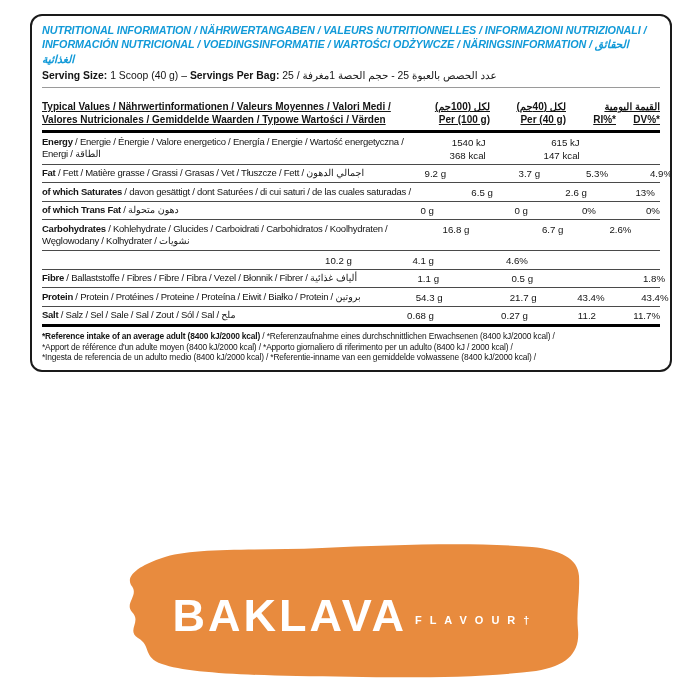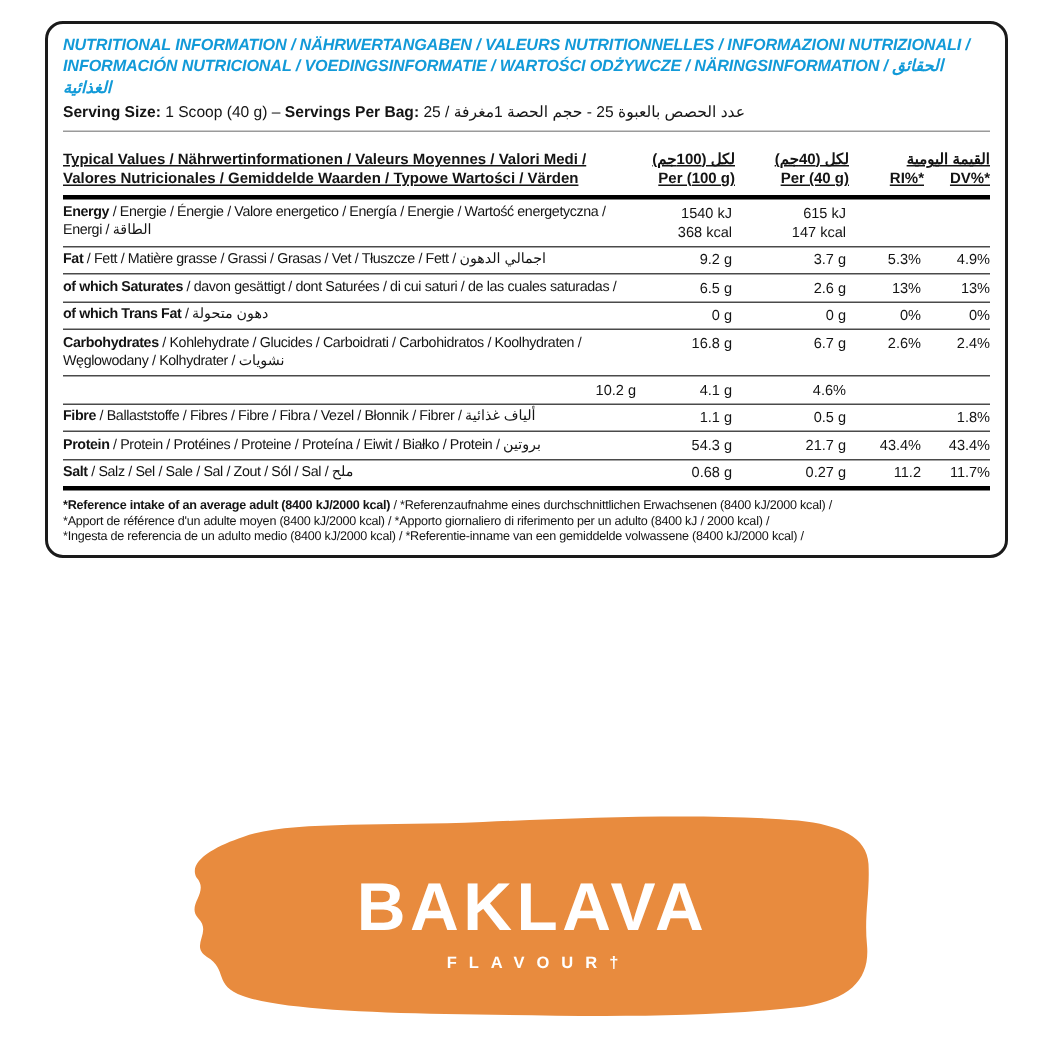--- a/index.html
+++ b/index.html
@@ -28,38 +28,38 @@
 
   .gridh{display:grid;grid-template-columns:1fr 62px 74px 92px;column-gap:2px;align-items:end;}
   .thead{font-size:10px;font-weight:bold;line-height:1.25;padding-bottom:2px;text-decoration:underline;}
   .num{text-align:right;margin-top:10px;}
   .ridv{display:flex;}
   .ridv span{display:inline-block;text-align:right;}
   .ridv .ri{width:48px;}
   .ridv .dv{width:44px;}
 
   .trow{
-    display:grid;grid-template-columns:1fr 62px 74px 48px 44px;column-gap:2px;
+    display:grid;grid-template-columns:1fr 62px 74px 48px 44px;column-gap:20px;
     font-size:9.5px;line-height:1.34;letter-spacing:-0.25px;
     border-bottom:1px solid #4a4a4a;padding:2.5px 0 2px;align-items:start;
   }
   .trow.last{border-bottom:3px solid #000;}
   .label{white-space:nowrap;overflow:visible;}
   .label .b{font-weight:bold;}
   .vcell{text-align:right;letter-spacing:0;font-size:9.7px;}
 
   .foot{font-size:8.4px;line-height:1.24;margin-top:4px;letter-spacing:-0.15px;}
   .foot .fb{font-weight:bold;}
 
   
   .badge{position:absolute;left:122px;top:538px;width:466px;height:152px;}
   .badge svg{position:absolute;left:0;top:0;width:100%;height:100%;}
   .badge-text{
     position:absolute;left:0;top:0;right:0;bottom:0;
-    display:flex;flex-direction:column;align-items:center;justify-content:center;
+    display:flex;flex-direction:row;align-items:center;justify-content:center;
     color:#ffffff;padding-top:2px;
   }
   .flavor-name{font-size:45px;font-weight:bold;letter-spacing:3px;line-height:1;}
   .flavor-sub{font-size:11px;font-weight:bold;letter-spacing:8px;margin-top:9px;padding-left:8px;}
 </style>
 </head>
 <body>
 
 <div class="panel">
   <div class="hdr">

